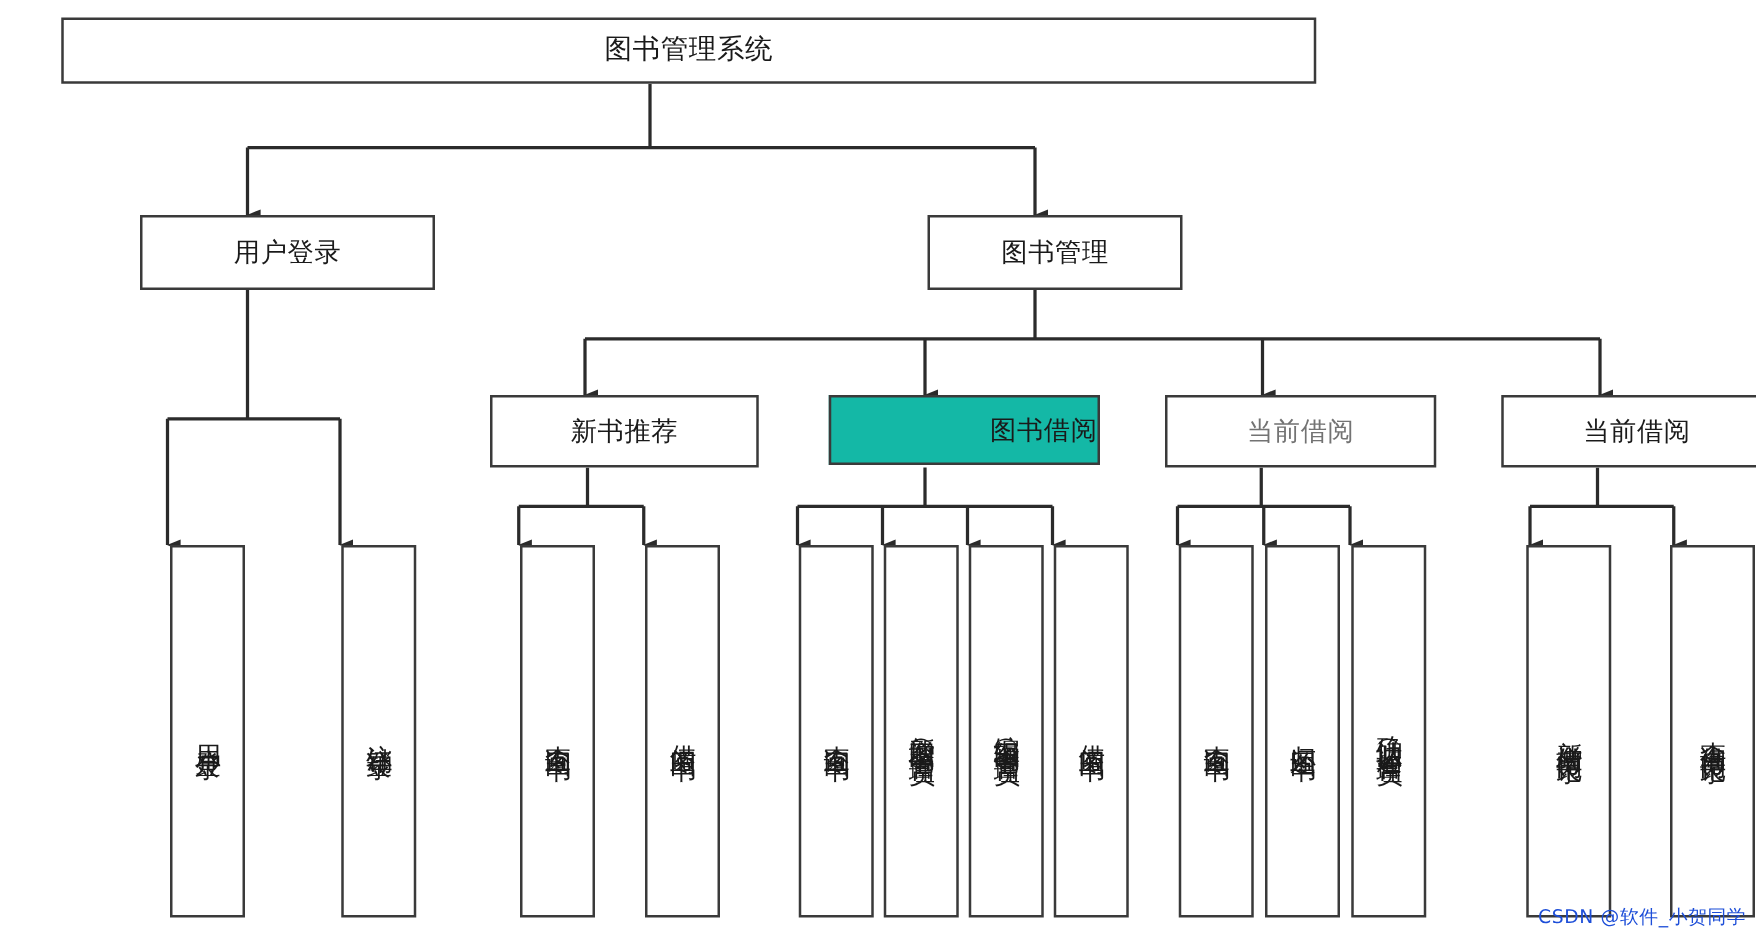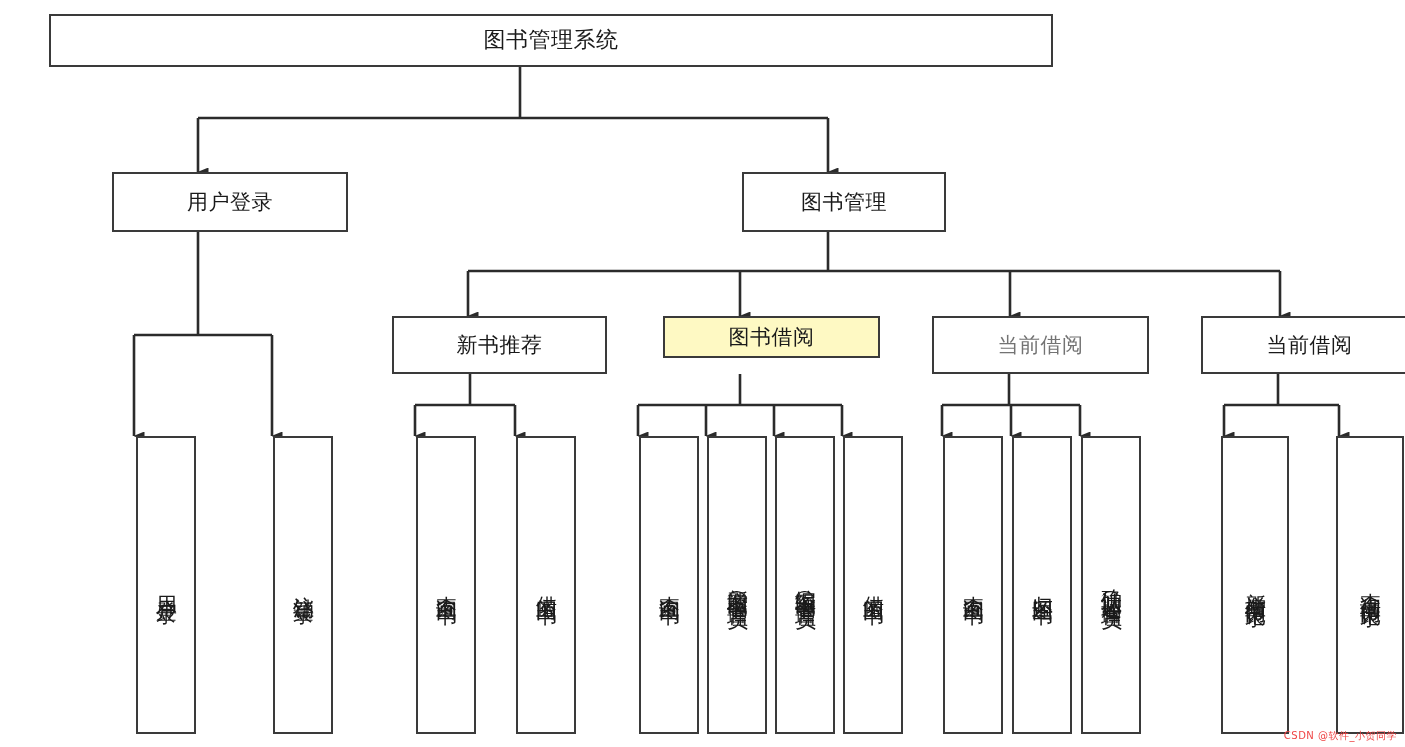--- a/index.html
+++ b/index.html
@@ -53,22 +53,22 @@
     line-height: 1;
   }
   .node-box.level-0 .node-label { font-size: 22px; }
   .node-box.level-1 .node-label { font-size: 21px; }
   .node-box.level-2 .node-label { font-size: 21px; }
   .node-box.leaf .node-label { font-size: 21px; }
   .watermark {
     position: absolute;
     right: 8px;
     bottom: 4px;
-    font-size: 10px;
-    color: #ef4444;
+    font-size: 15px;
+    color: #1d4ed8;
     letter-spacing: 0.5px;
     white-space: nowrap;
     pointer-events: none;
   }
 </style>
 </head>
 <body>
 
 <div id="diagram-root">
 
@@ -121,21 +121,21 @@
       </div>
       <div class="node-box level-1" style="left: 81px; top: 172px; width: 236px; height: 60px; border-color: rgb(58, 58, 58); background: rgb(255, 255, 255);">
         <span class="node-label" style="color: rgb(26, 26, 26);">用户登录</span>
       </div>
       <div class="node-box level-1" style="left: 711px; top: 172px; width: 204px; height: 60px; border-color: rgb(58, 58, 58); background: rgb(255, 255, 255);">
         <span class="node-label" style="color: rgb(26, 26, 26);">图书管理</span>
       </div>
       <div class="node-box level-2" style="left: 361px; top: 316px; width: 215px; height: 58px; border-color: rgb(58, 58, 58); background: rgb(255, 255, 255);">
         <span class="node-label" style="color: rgb(26, 26, 26);">新书推荐</span>
       </div>
-      <div class="node-box level-2" style="left: 632px; top: 316px; width: 217px; height: 42px; border-color: rgb(58, 58, 58); background: #fef9c3;">
+      <div class="node-box level-2" style="left: 632px; top: 316px; width: 217px; height: 56px; border-color: rgb(58, 58, 58); background: #14b8a6; justify-content: flex-end;">
         <span class="node-label" style="color: rgb(26, 26, 26);">图书借阅</span>
       </div>
       <div class="node-box level-2" style="left: 901px; top: 316px; width: 217px; height: 58px; border-color: rgb(58, 58, 58); background: rgb(255, 255, 255);">
         <span class="node-label" style="color: #737373;">当前借阅</span>
       </div>
       <div class="node-box level-2" style="left: 1170px; top: 316px; width: 217px; height: 58px; border-color: rgb(58, 58, 58); background: rgb(255, 255, 255);">
         <span class="node-label" style="color: rgb(26, 26, 26);">当前借阅</span>
       </div>
       <div class="node-box level-3 leaf vertical" style="left: 105px; top: 436px; width: 60px; height: 298px; border-color: rgb(58, 58, 58); background: rgb(255, 255, 255);">
         <span class="node-label" style="color: rgb(26, 26, 26);">用户登录</span>

